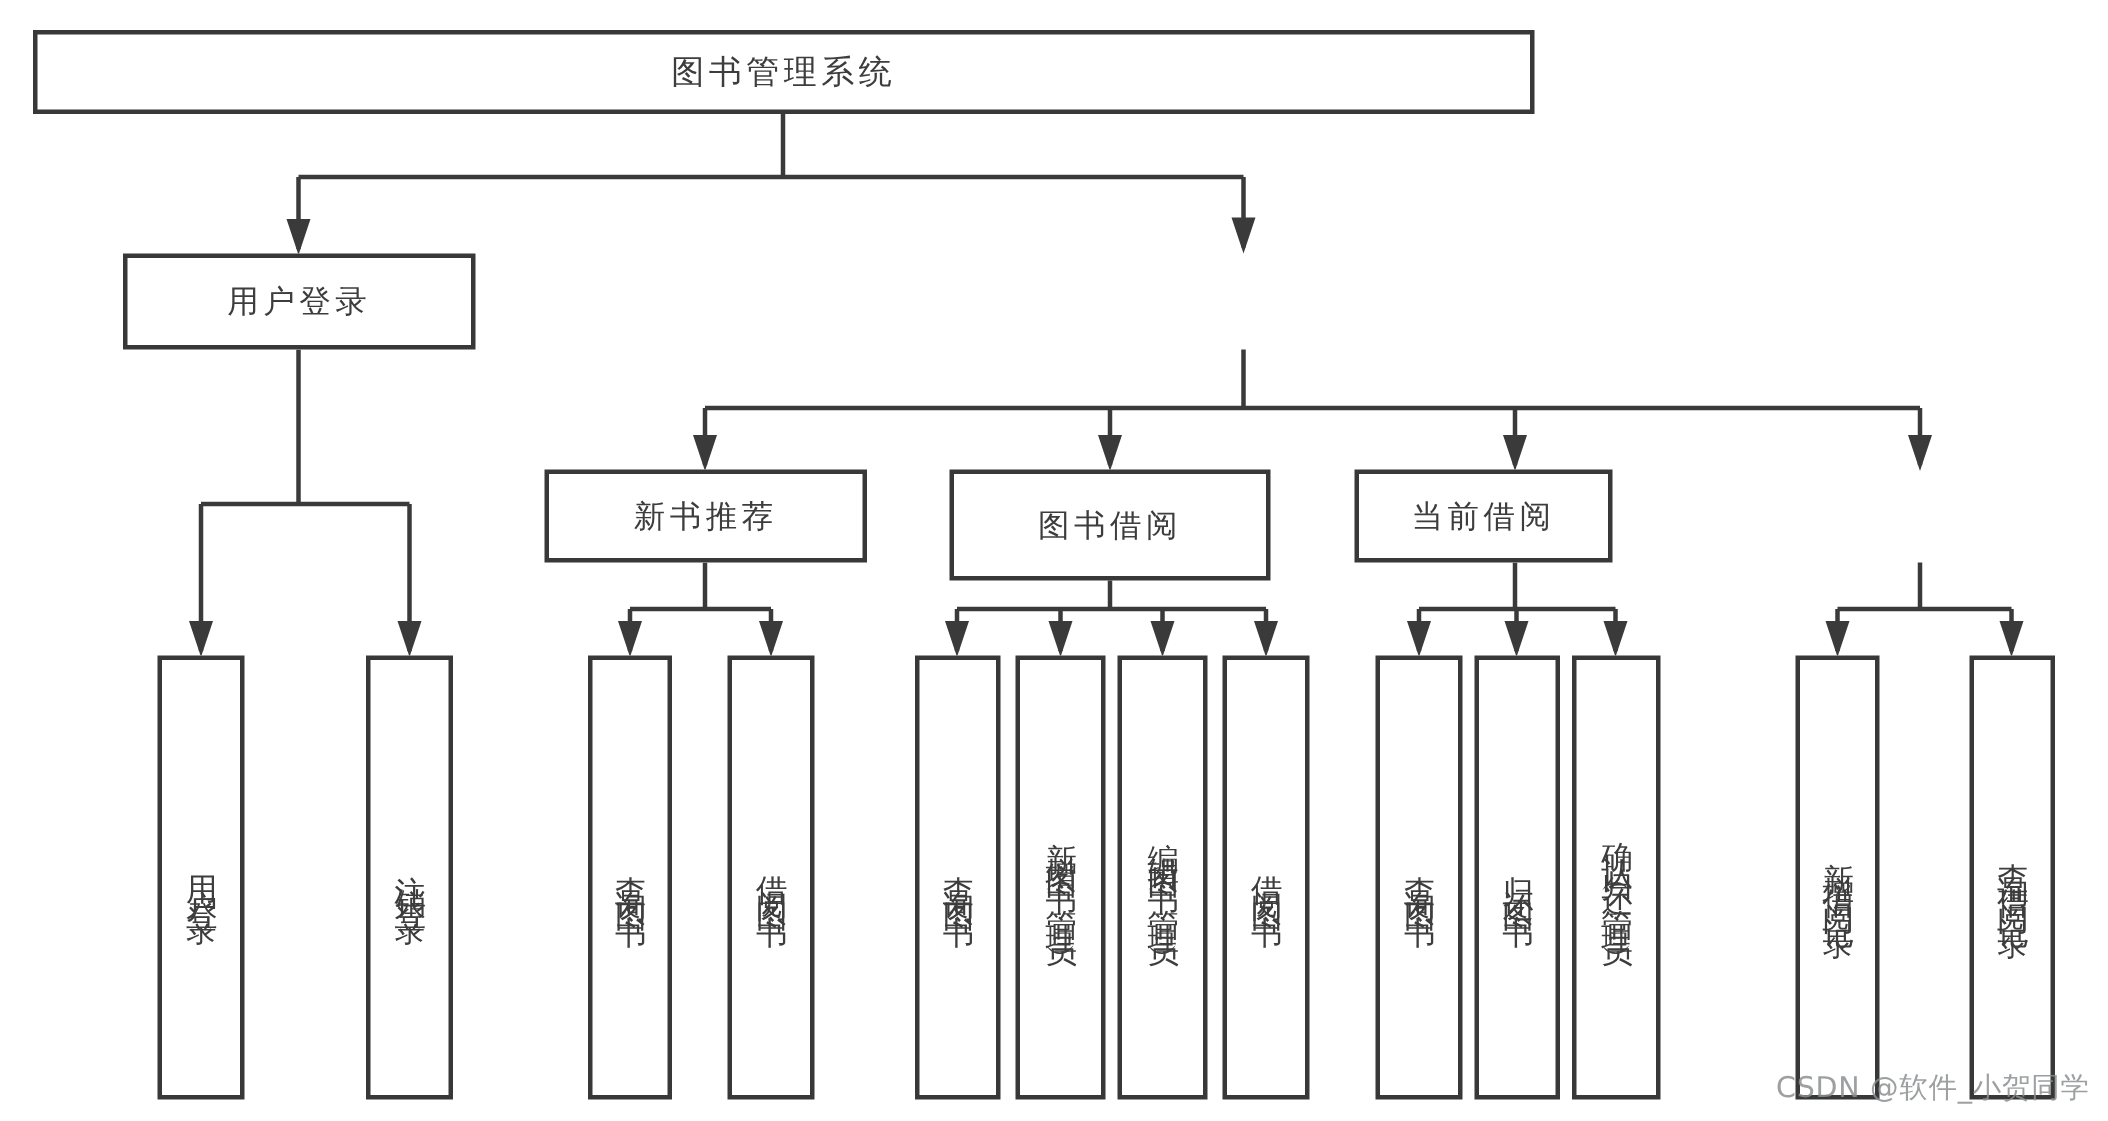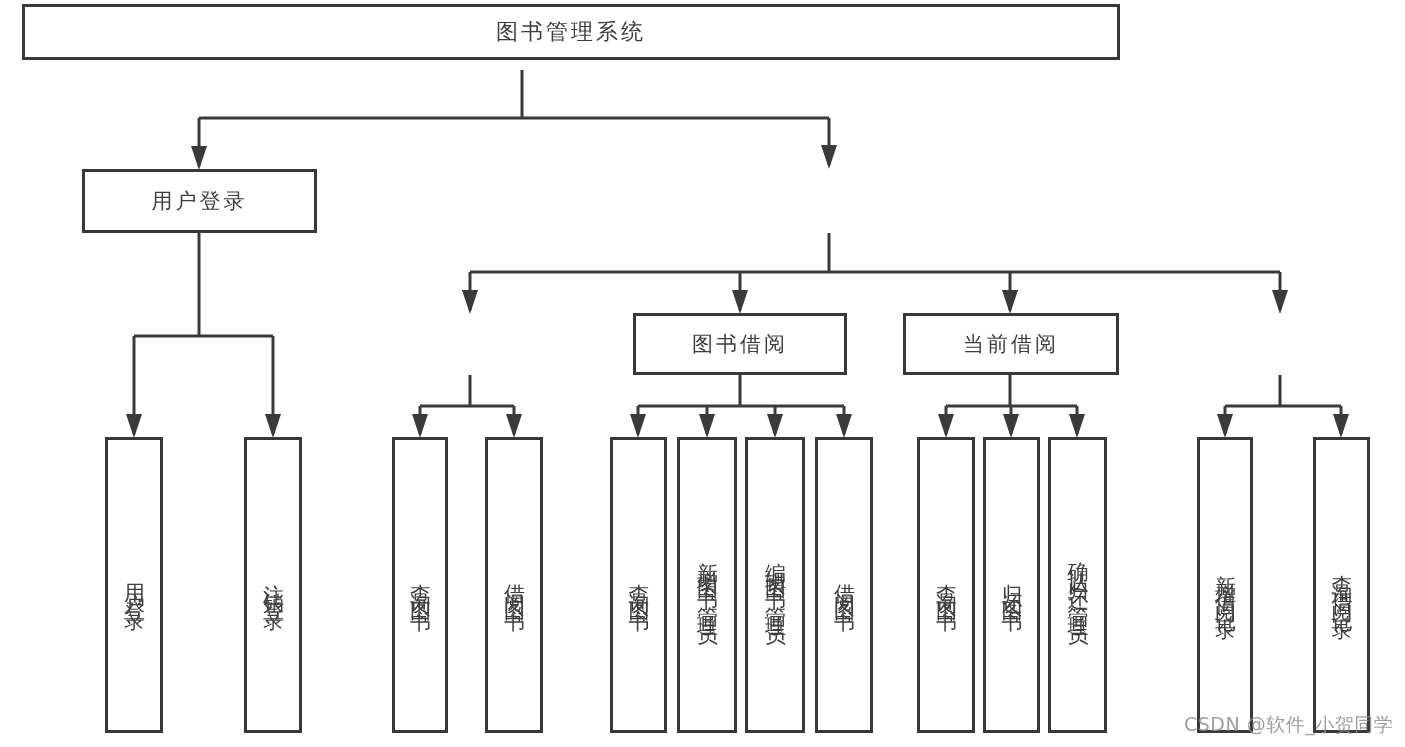--- a/index.html
+++ b/index.html
@@ -102,32 +102,35 @@
       <polygon points="767,414 783,414 775,438"></polygon>
       <polygon points="836,414 852,414 844,438"></polygon>
       <polygon points="938,414 954,414 946,438"></polygon>
       <polygon points="1003,414 1019,414 1011,438"></polygon>
       <polygon points="1069,414 1085,414 1077,438"></polygon>
       <polygon points="1217,414 1233,414 1225,438"></polygon>
       <polygon points="1333,414 1349,414 1341,438"></polygon>
     </g>
   </svg>
 
-  <div class="node h root" style="left:22px;top:4px;width:1098px;height:56px">
+  <div class="node h root" style="left:22px;top:20px;width:1001px;height:56px">
     <span>图书管理系统</span>
   </div>
 
   <div class="node h" style="left:82px;top:169px;width:235px;height:64px">
     <span>用户登录</span>
   </div>
 
-  <div class="node h" style="left:633px;top:313px;width:214px;height:62px">
+  <div class="node h" style="left:363px;top:313px;width:215px;height:62px">
+    <span>新书推荐</span>
+  </div>
+  <div class="node h" style="left:633px;top:313px;width:214px;height:74px">
     <span>图书借阅</span>
   </div>
-  <div class="node h" style="left:903px;top:313px;width:216px;height:62px">
+  <div class="node h" style="left:903px;top:313px;width:172px;height:62px">
     <span>当前借阅</span>
   </div>
 
   <div class="node v" style="left:105px;top:437px;width:58px;height:296px">
     <span>用户登录</span>
   </div>
   <div class="node v" style="left:244px;top:437px;width:58px;height:296px">
     <span>注销登录</span>
   </div>
 

